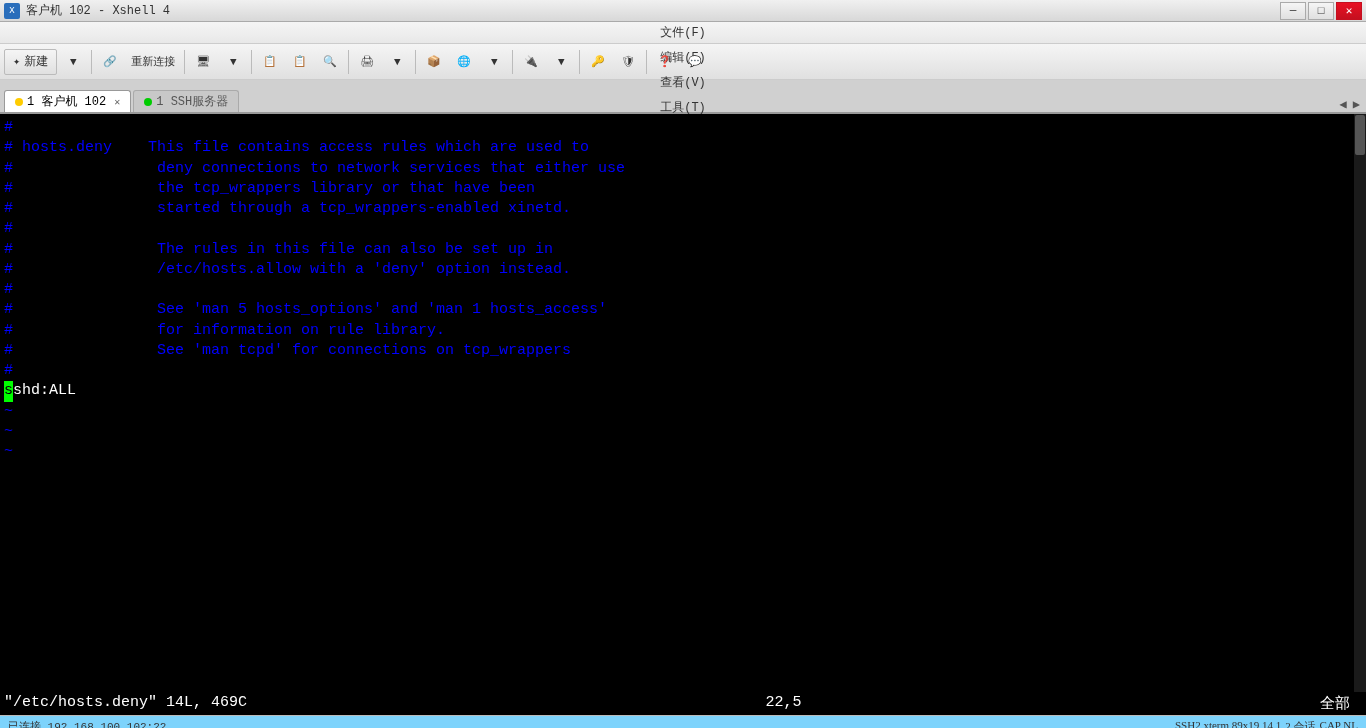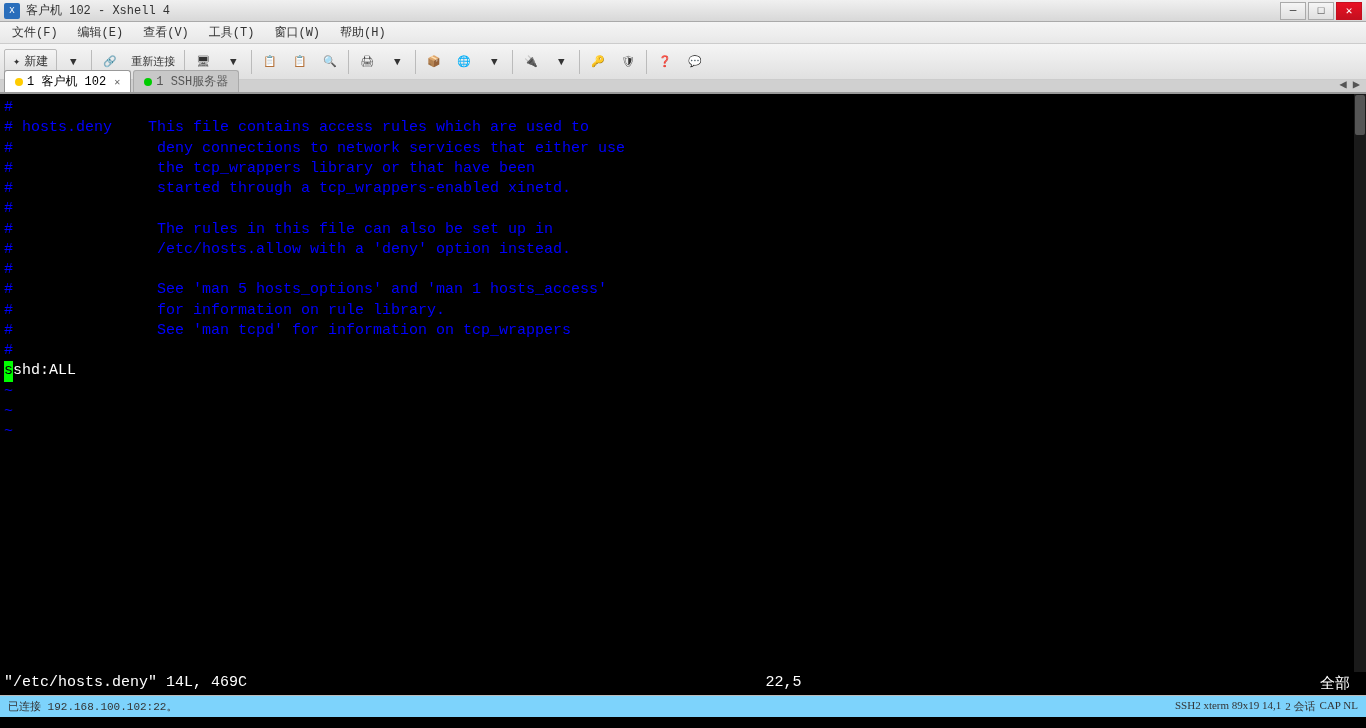--- a/index.html
+++ b/index.html
@@ -43,20 +43,21 @@
 
     
     #menubar {
       background: linear-gradient(to bottom, #f5f5f5, #e8e8e8);
       height: 22px;
       display: flex;
       align-items: center;
       padding: 0 4px;
       border-bottom: 1px solid #ccc;
       gap: 4px;
+      flex-direction: column;
     }
     .menu-item {
       padding: 2px 8px;
       font-size: 12px;
       color: #333;
       cursor: pointer;
     }
 
     
     #toolbar {
@@ -89,21 +90,21 @@
       padding: 0 8px;
       font-size: 12px;
       color: #333;
       cursor: pointer;
       display: flex; align-items: center; gap: 4px;
     }
 
     
     #tabbar {
       background: #d0d0d0;
-      height: 14px;
+      height: 34px;
       display: flex;
       align-items: flex-end;
       padding: 0 4px;
       border-bottom: 2px solid #999;
       gap: 2px;
     }
     .tab {
       height: 22px;
       padding: 0 10px;
       display: flex; align-items: center; gap: 4px;
@@ -273,21 +274,21 @@
 <span class="ln-normal"># hosts.deny    This file contains access rules which are used to</span>
 <span class="ln-normal">#                deny connections to network services that either use</span>
 <span class="ln-normal">#                the tcp_wrappers library or that have been</span>
 <span class="ln-normal">#                started through a tcp_wrappers-enabled xinetd.</span>
 <span class="ln-normal">#</span>
 <span class="ln-normal">#                The rules in this file can also be set up in</span>
 <span class="ln-normal">#                /etc/hosts.allow with a 'deny' option instead.</span>
 <span class="ln-normal">#</span>
 <span class="ln-normal">#                See 'man 5 hosts_options' and 'man 1 hosts_access'</span>
 <span class="ln-normal">#                for information on rule library.</span>
-<span class="ln-normal">#                See 'man tcpd' for information on tcp_wrappers</span>
+<span class="ln-normal">#                See 'man tcpd' for connections on tcp_wrappers</span>
 <span class="ln-normal">#</span>
 <span class="ln-white"><span class="ln-cursor">s</span>shd:ALL</span>
 <span class="ln-tilde">~</span>
 <span class="ln-tilde">~</span>
 <span class="ln-tilde">~</span>
 </span></pre>
 </div>
 
 <div class="status-line">
   <span>"/etc/hosts.deny" 14L, 469C</span>

